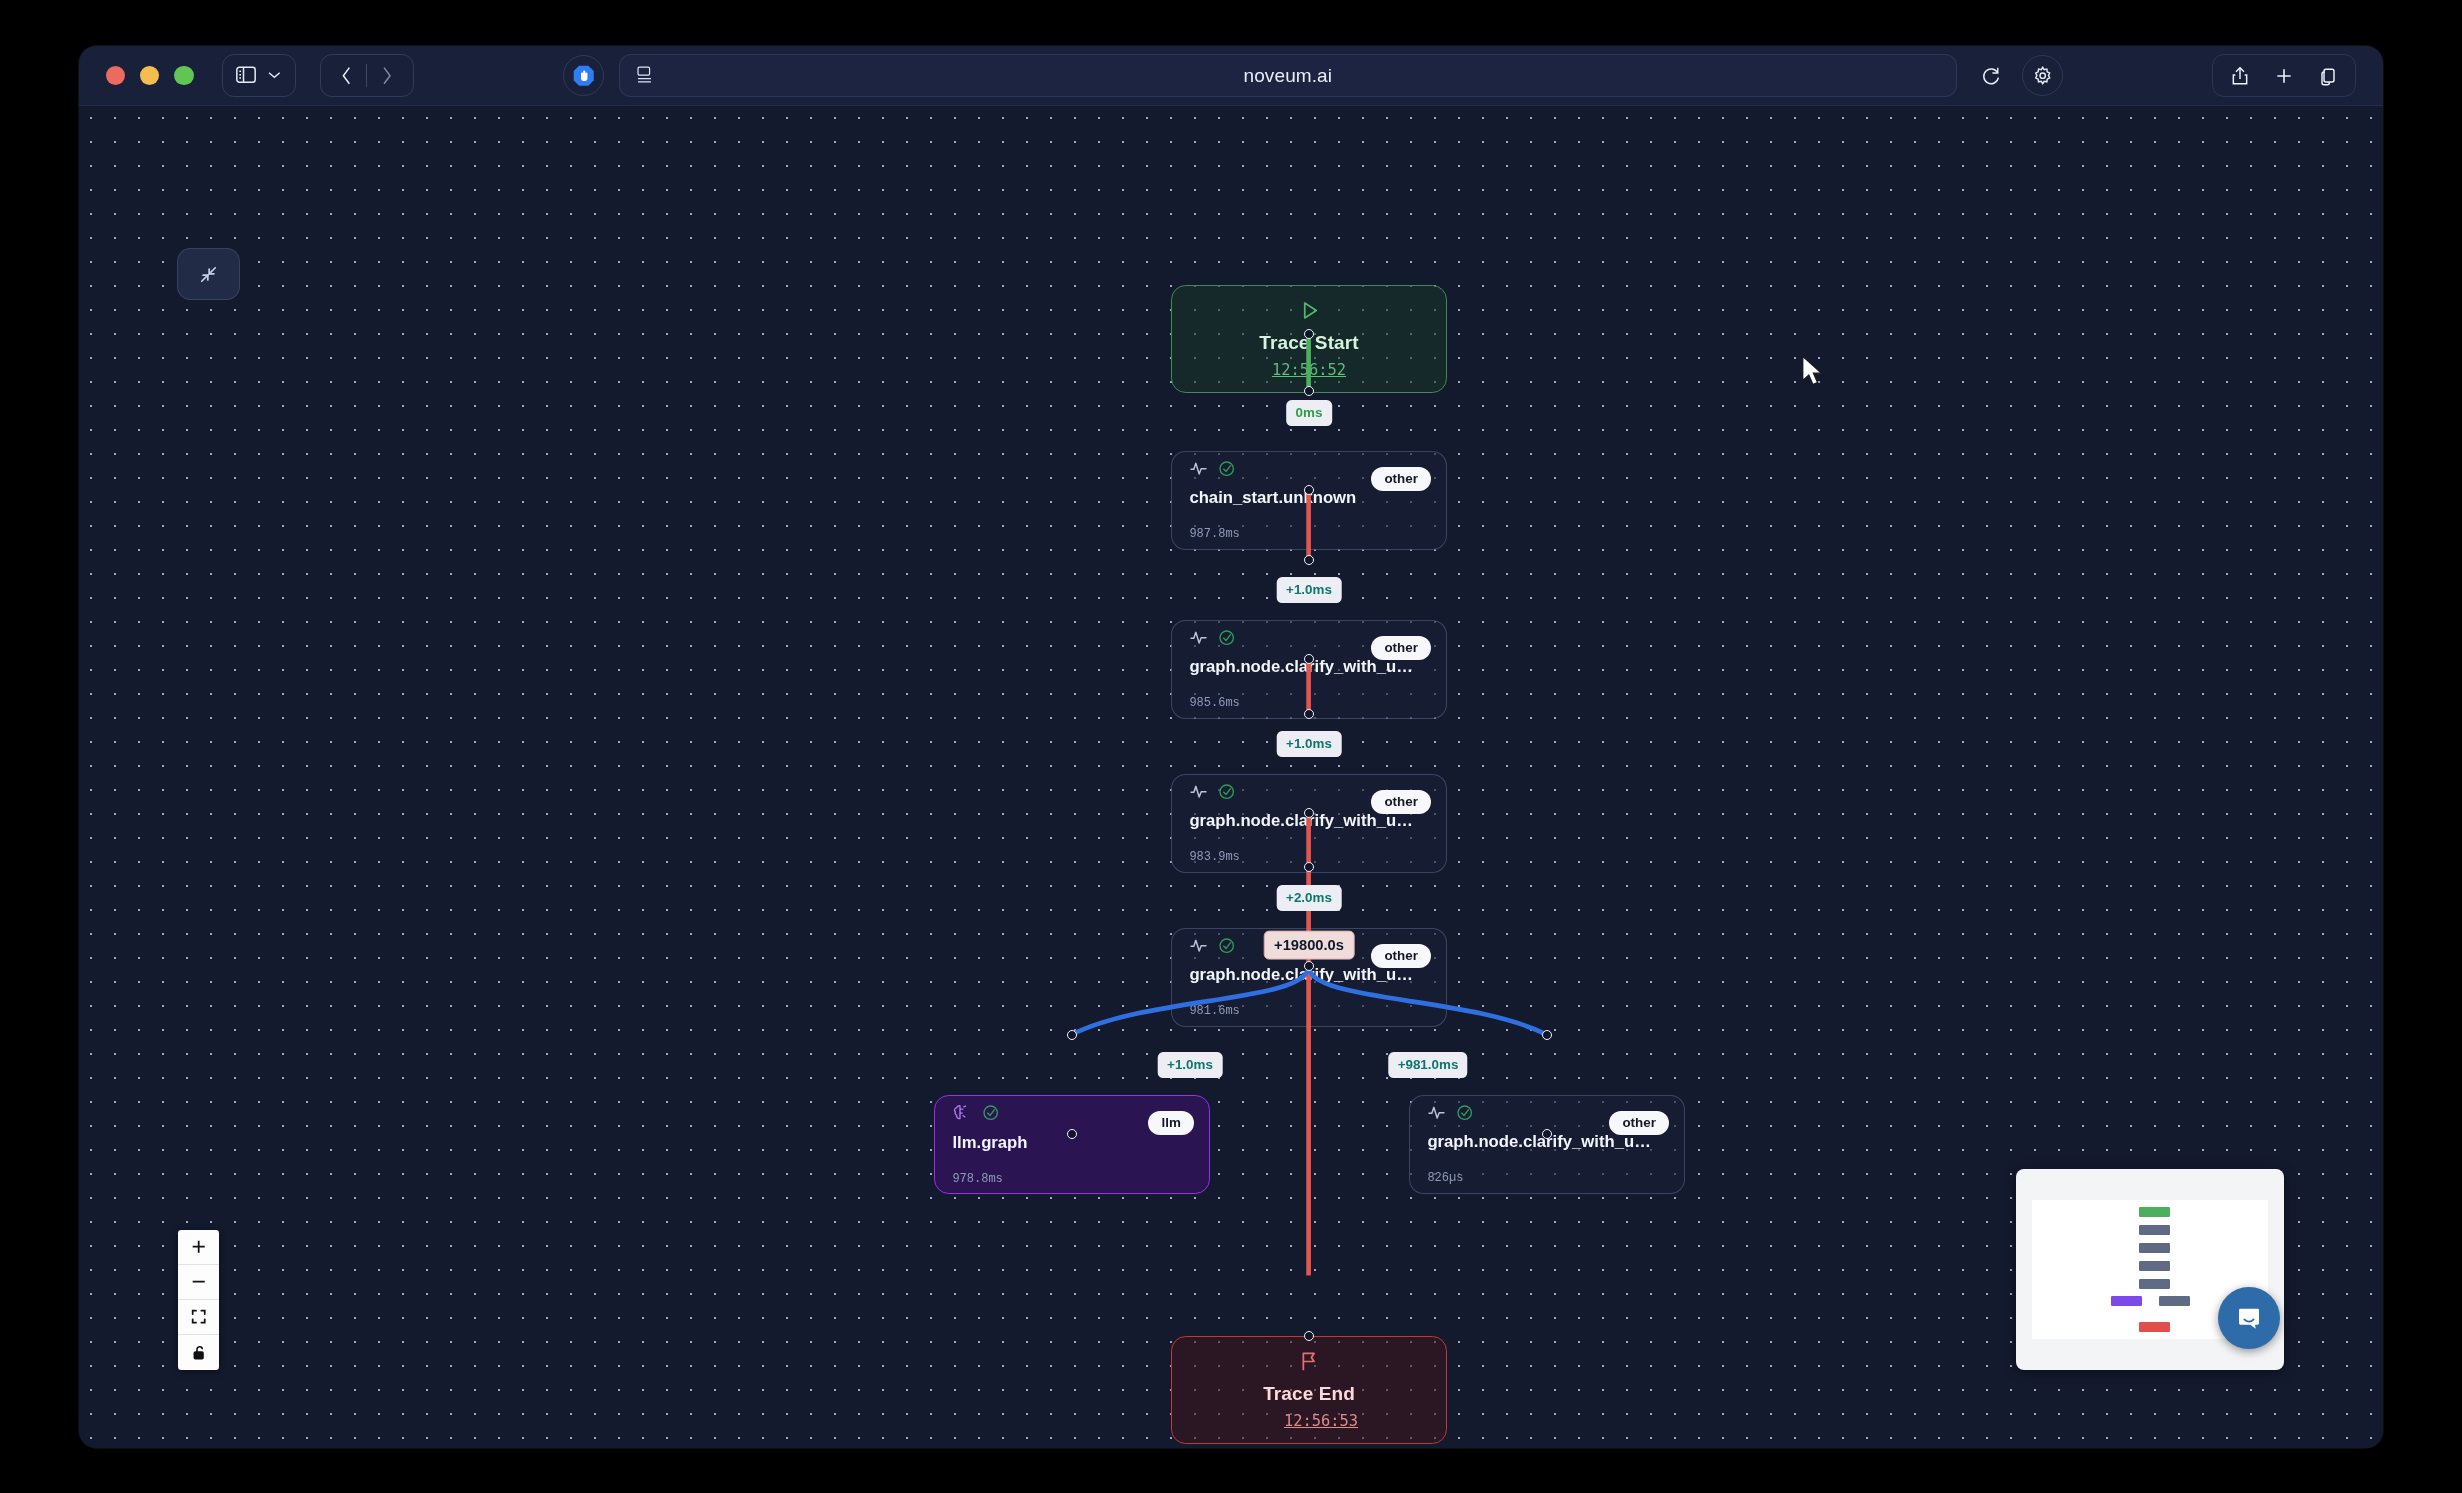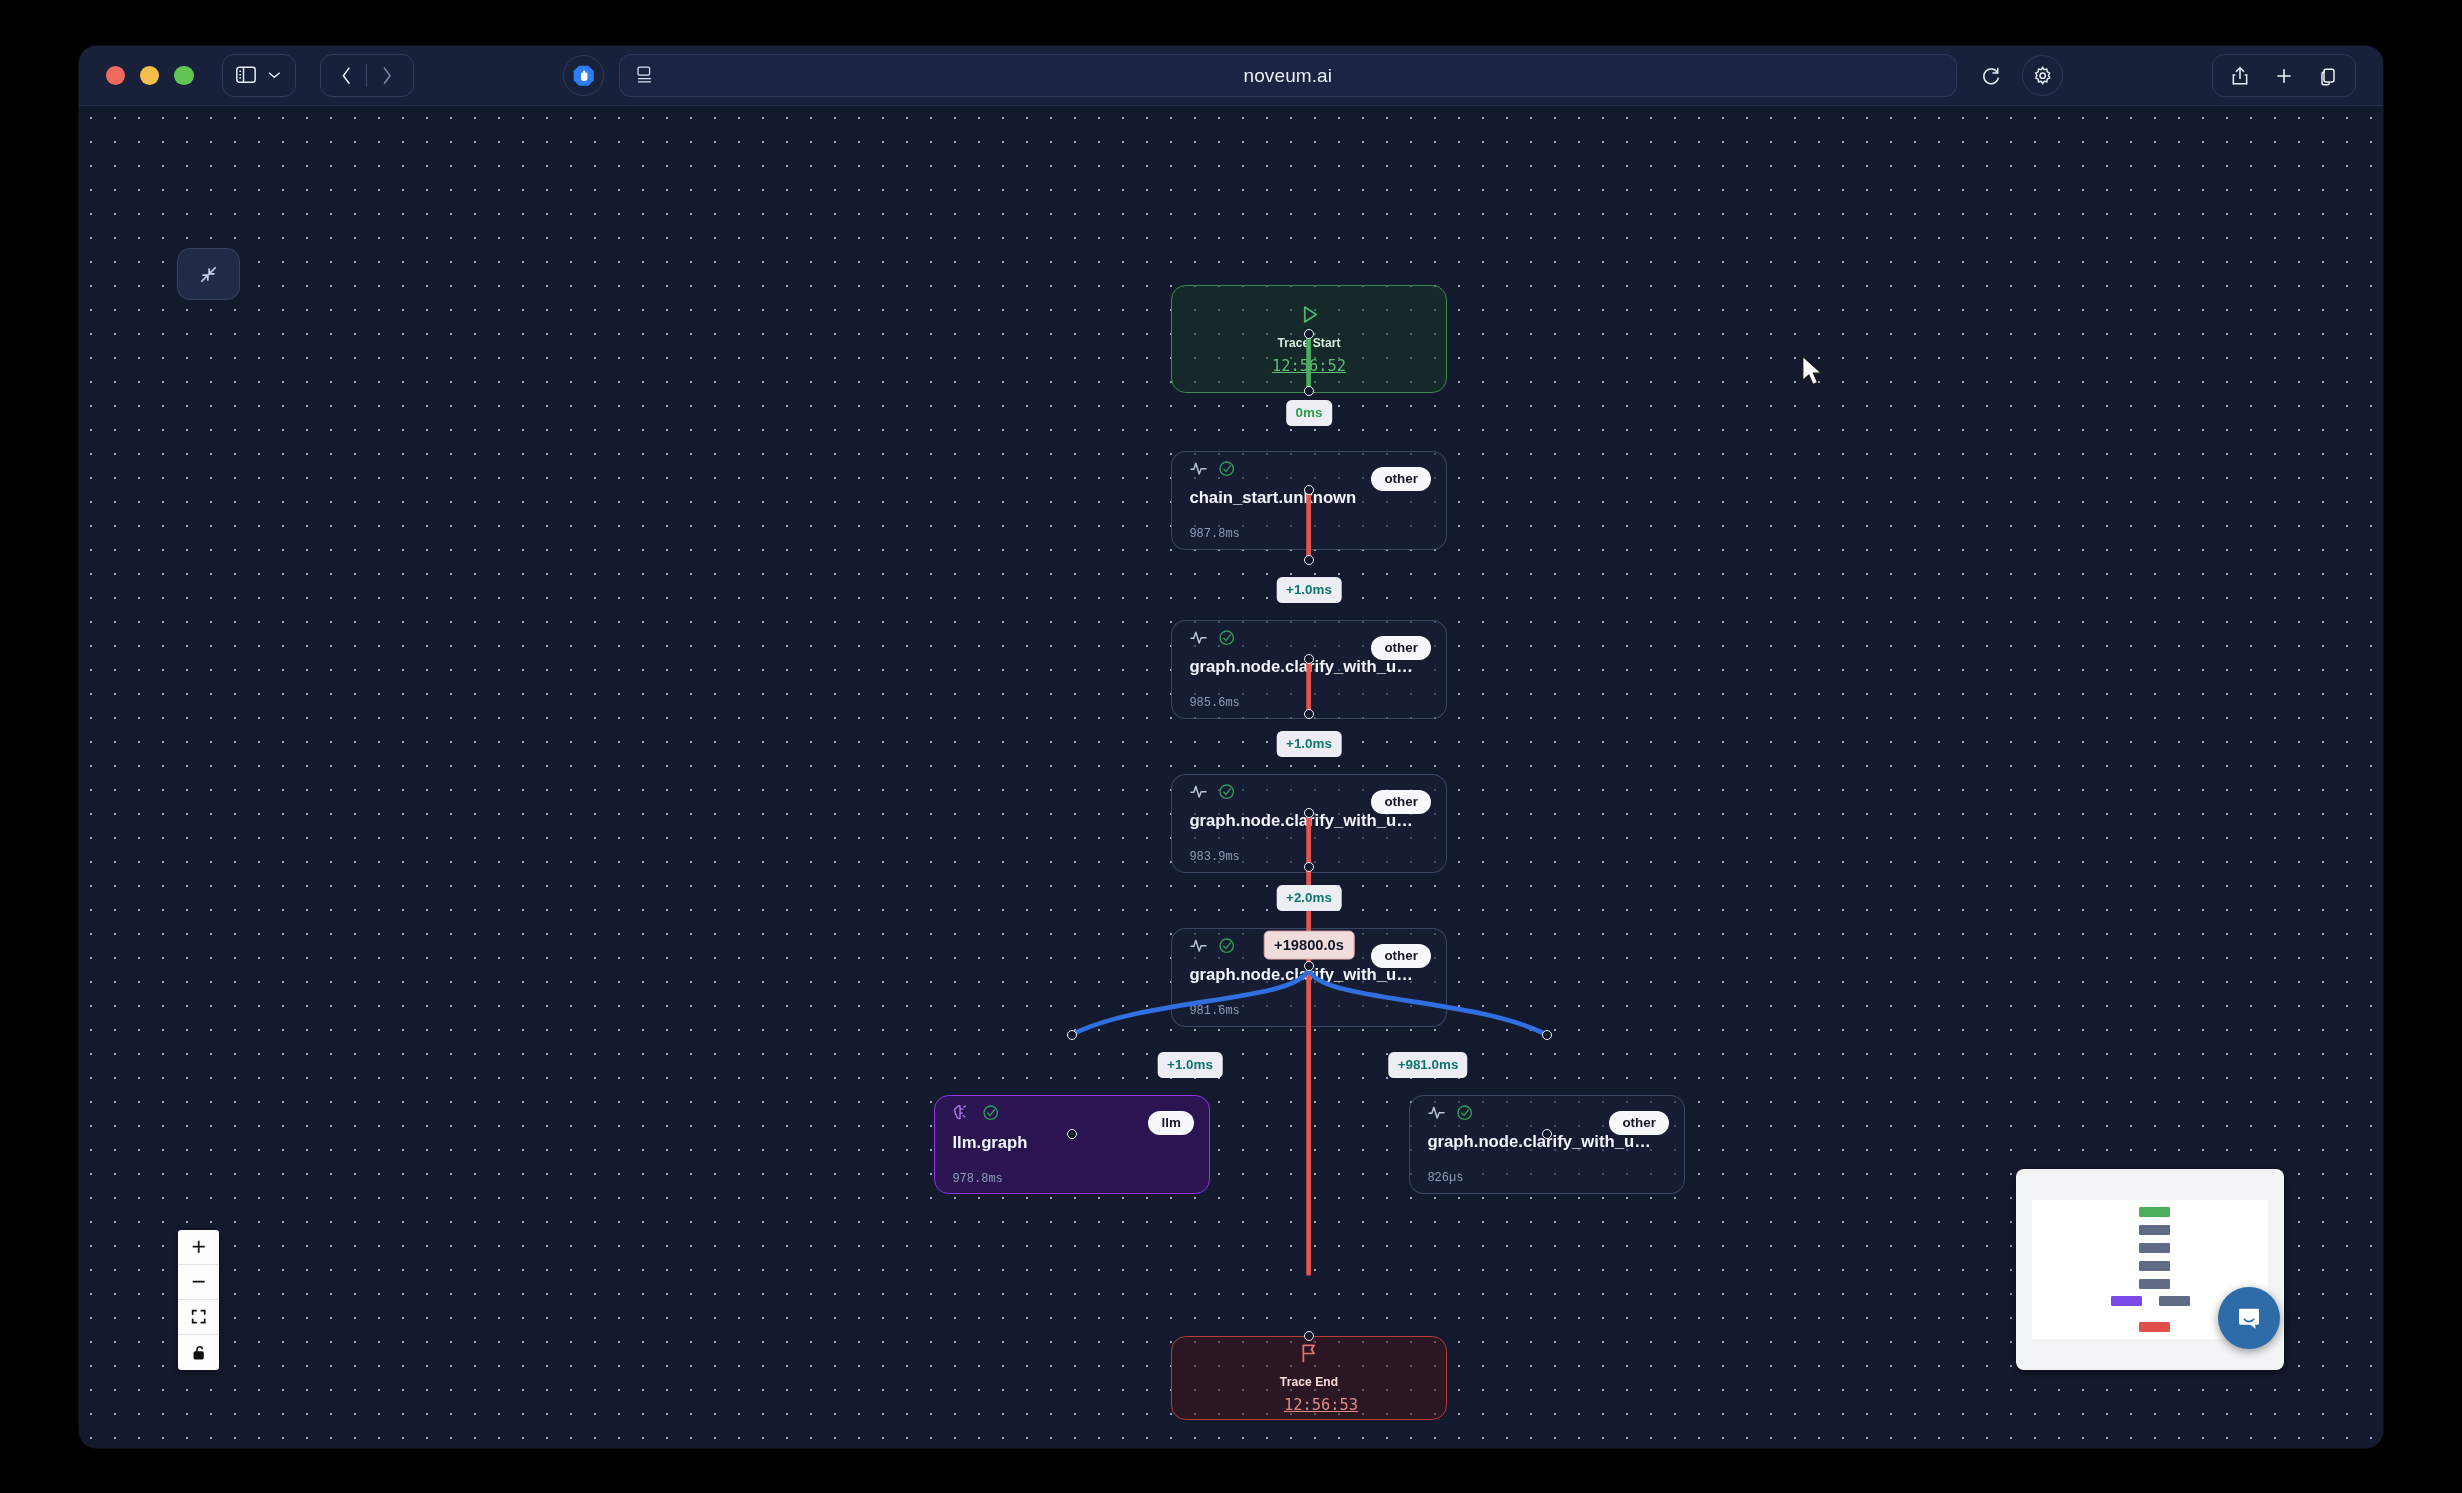--- a/index.html
+++ b/index.html
@@ -126,21 +126,21 @@
   }
   .node-start {
     background: rgba(22,52,40,.55);
     border: 1.7px solid #3f8c4e;
   }
   .node-end {
     background: rgba(60,22,28,.55);
     border: 1.7px solid #bb3b36;
   }
   .terminal-icon { font-size: 0; line-height: 0; margin-bottom: 6.7px; }
-  .terminal-title { font-size: 12px; font-weight: 700; letter-spacing: 0.1px; }
+  .terminal-title { font-size: 19px; font-weight: 700; letter-spacing: 0.1px; }
   .terminal-time { font-size: 15.4px; margin-top: 4px; font-family: "DejaVu Sans Mono", monospace; text-decoration: underline; }
   .node-start .terminal-title { color: #d5f3dd; }
   .node-start .terminal-time  { color: #5fbf73; }
   .node-end .terminal-title { color: #fbdada; }
   .node-end .terminal-time  { color: #e08b86; margin-left: 24px; }
 
   .node-span {
     background: rgba(24,31,52,.62);
     border: 1px solid rgba(130,150,200,.34);
     display: flex; flex-direction: column; justify-content: center;
@@ -491,21 +491,21 @@
           </svg>
         </span>
       </div>
       <div class="span-title">graph.node.clarify_with_u…</div>
       <div class="span-dur">826µs</div>
       <div class="badge">other</div>
     </div>
     <div class="handle" style="left:1468px; top:929px;"></div>
     <div class="handle" style="left:1468px; top:1028px;"></div>
 
-    <div class="node node-terminal node-end" style="left:1092px; top:1230px; width:276px; height:84px;">
+    <div class="node node-terminal node-end" style="left:1092px; top:1230px; width:276px; height:108px;">
       <span class="terminal-icon">
         <svg width="21.4" height="23" viewBox="0 0 32 34" fill="none" stroke="#e4716c" stroke-width="2.6" stroke-linejoin="round">
           <path d="M8 30 V5 h16 l-4 6 4 6 H8"></path>
         </svg>
       </span>
       <span class="terminal-title">Trace End</span>
       <span class="terminal-time">12:56:53</span>
     </div>
     <div class="handle" style="left:1230px; top:1230px;"></div>
 

